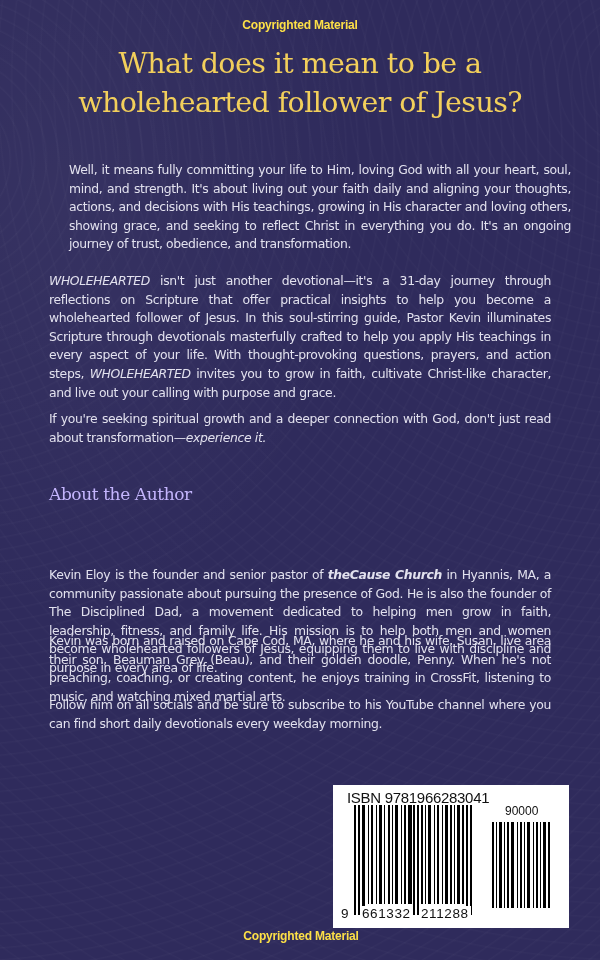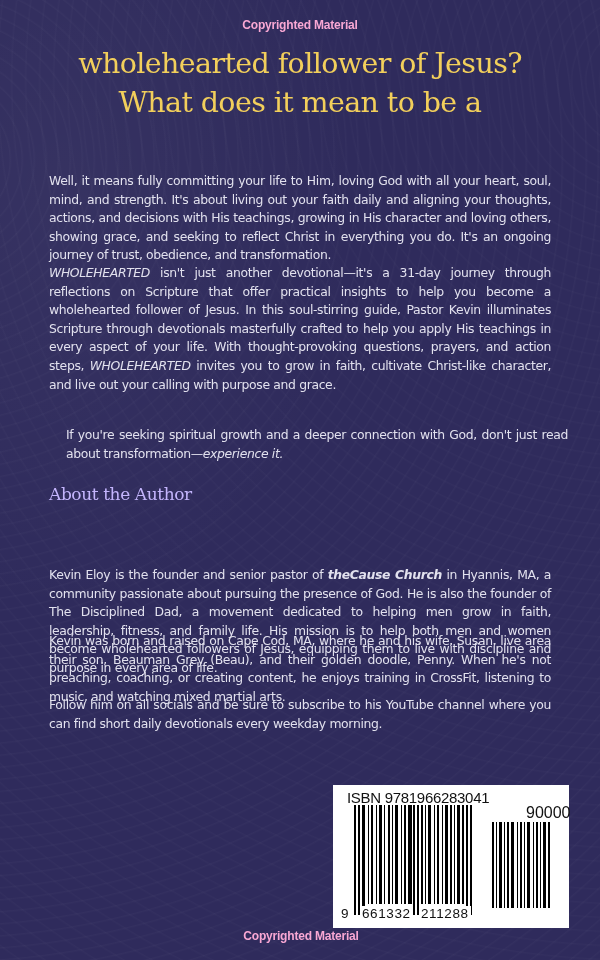--- a/index.html
+++ b/index.html
@@ -8,40 +8,40 @@
     background-color: #2f2b5c;
     background-image:
       radial-gradient(ellipse at 10% 20%, rgba(255,255,255,0.035) 0, rgba(255,255,255,0) 40%),
       repeating-radial-gradient(circle at -60px 160px, rgba(255,255,255,0.0) 0px, rgba(255,255,255,0.0) 9px, rgba(255,255,255,0.025) 10px, rgba(255,255,255,0.0) 12px),
       repeating-radial-gradient(circle at 640px 80px, rgba(255,255,255,0.0) 0px, rgba(255,255,255,0.0) 11px, rgba(255,255,255,0.02) 12px, rgba(255,255,255,0.0) 14px);
     font-family: "DejaVu Sans", sans-serif;
   }
   .watermark {
     position: absolute; left: 0; width: 600px; text-align: center;
     font-family: "Liberation Sans", sans-serif; font-weight: bold;
-    font-size: 12px; color: #f9a8d4; letter-spacing: -0.2px;
+    font-size: 12px; color: #fde047; letter-spacing: -0.2px;
   }
   .wm-top { top: 18px; }
   .wm-bottom { top: 929px; left: 0; }
   .title {
     position: absolute; top: 44px; left: 0; width: 600px; text-align: center;
     font-family: "DejaVu Serif", serif; color: #f2cf5b;
     font-size: 28.5px; line-height: 39px; letter-spacing: -0.6px;
   }
   .body-text {
     position: absolute; left: 49px; width: 502px;
     color: #e2e1ee; font-size: 12.4px; line-height: 18.6px;
     text-align: justify; letter-spacing: -0.35px;
     font-family: "DejaVu Sans", sans-serif;
   }
   .body-text p { margin: 0; }
   .body-text em { font-style: italic; }
-  .p1 { top: 172px; }
-  .p2 { top: 264px; }
-  .p3 { top: 426px; margin-left: 17px; }
+  .p1 { top: 161px; margin-left: 20px; }
+  .p2 { top: 272px; }
+  .p3 { top: 410px; }
   .author-heading {
     position: absolute; top: 484px; left: 49px;
     font-family: "DejaVu Serif", serif; color: #c4b5fd;
     font-size: 17px; letter-spacing: -0.4px;
   }
   .p4 { top: 518px; margin-top: 48px; }
   .p5 { top: 632px; }
   .p6 { top: 696px; }
   .barcode-box {
     position: absolute; left: 333px; top: 785px; width: 236px; height: 143px;
@@ -68,31 +68,31 @@
   .digits-left {
     position: absolute; left: 27px; top: 121px; background:#fff; padding: 0 2px;
     font-family: "Liberation Sans", sans-serif; font-size: 13.5px; color: #111; letter-spacing: 0.6px;
   }
   .digits-right {
     position: absolute; left: 86px; top: 121px; background:#fff; padding: 0 2px;
     font-family: "Liberation Sans", sans-serif; font-size: 13.5px; color: #111; letter-spacing: 0.6px;
   }
   .addon-label {
     position: absolute; left: 172px; top: 19px;
-    font-family: "Liberation Sans", sans-serif; font-size: 16px; color: #111; margin-left: 21px;
+    font-family: "Liberation Sans", sans-serif; font-size: 12px; color: #111;
   }
 </style>
 </head>
 <body>
 
 <div class="watermark wm-top">Copyrighted Material</div>
 
 <div class="title">
+  <div>What does it mean to be a</div>
   <div>wholehearted follower of Jesus?</div>
-  <div>What does it mean to be a</div>
 </div>
 
 <div class="body-text p1">
   <p>Well, it means fully committing your life to Him, loving God with all your heart, soul, mind, and strength. It's about living out your faith daily and aligning your thoughts, actions, and decisions with His teachings, growing in His character and loving others, showing grace, and seeking to reflect Christ in everything you do. It's an ongoing journey of trust, obedience, and transformation.</p>
 </div>
 
 <div class="body-text p2">
   <p><em>WHOLEHEARTED</em><span> isn't just another devotional—it's a 31-day journey through reflections on Scripture that offer practical insights to help you become a wholehearted follower of Jesus. In this soul-stirring guide, Pastor Kevin illuminates Scripture through devotionals masterfully crafted to help you apply His teachings in every aspect of your life. With thought-provoking questions, prayers, and action steps, </span><em>WHOLEHEARTED</em><span> invites you to grow in faith, cultivate Christ-like character, and live out your calling with purpose and grace.</span></p>
 </div>
 

